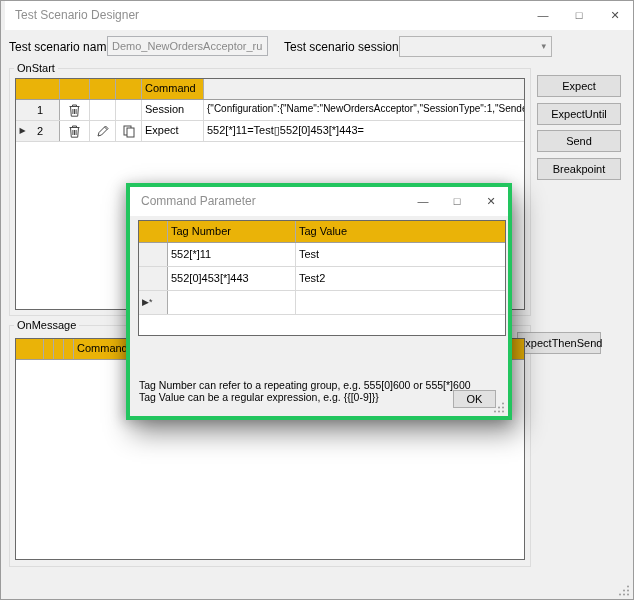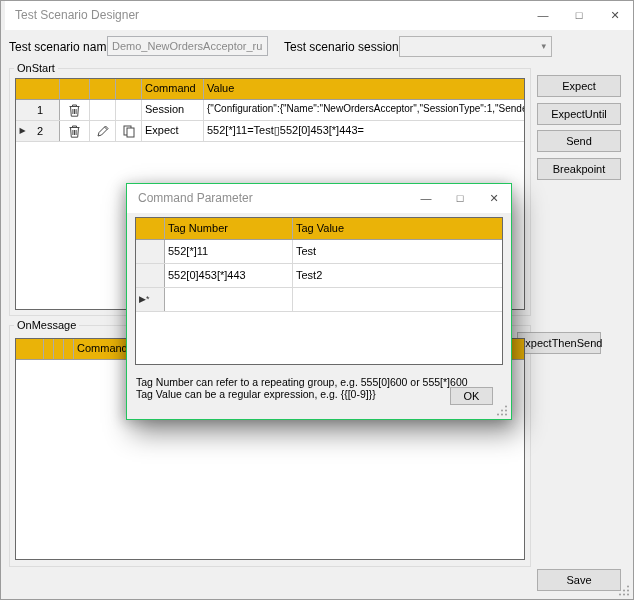--- a/index.html
+++ b/index.html
@@ -66,28 +66,28 @@
   }
   #btn-expect        { left:536px; top:74px; }
   #btn-expectuntil   { left:536px; top:102px; }
   #btn-send          { left:536px; top:129px; }
   #btn-breakpoint    { left:536px; top:157px; }
   #btn-expectthensend{ left:516px; top:331px; }
   #btn-save          { left:536px; top:568px; }
   
   #dialog {
     position:absolute; left:125px; top:182px; width:386px; height:237px;
-    background:#f0f0f0; border:1px solid #22c55e; z-index:10;
+    background:#f0f0f0; border:4px solid #22c55e; z-index:10;
     box-shadow:6px 12px 26px rgba(0,0,0,0.45), -3px 2px 12px rgba(0,0,0,0.22);
   }
   .dlg-titlebar { position:absolute; left:0; top:0; right:0; height:29px; background:#ffffff; }
   .dlg-titlebar .title { position:absolute; left:11px; top:0; line-height:29px; font-size:12px; color:#8f8f8f; }
   .dlg-controls { position:absolute; right:0; top:0; height:29px; display:flex; }
   .dlg-controls .winbtn { width:34px; }
-  #dlg-grid { left:8px; top:33px; width:368px; height:148px; }
+  #dlg-grid { left:8px; top:33px; width:368px; height:116px; }
   .dlg-ghead { height:22px; }
   .dlg-grow { height:24px; }
   .d-rh { width:29px; flex:none; }
   .d-tn { width:128px; flex:none; }
   .d-tv { flex:1; }
   .dlg-gc { padding-top:5px; }
   .newrow-mark { font-size:9px; color:#333; padding-left:3px; line-height:1; }
   .help { position:absolute; left:9px; font-size:10.5px; color:#000; white-space:nowrap; }
   #help1 { top:180px; }
   #help2 { top:192px; }
@@ -121,21 +121,20 @@
   <span class="grouplabel" id="lbl-onstart">OnStart</span>
   <div class="groupbox" id="grp-onstart"></div>
 
   <div class="grid" id="grid-onstart">
     <div class="ghead">
       <div class="gh w-rh"></div>
       <div class="gh w-i1"></div>
       <div class="gh w-i2"></div>
       <div class="gh w-i3"></div>
       <div class="gh w-cmd">Command</div>
-      <div class="gh w-val" style="border-right:none;">Value</div>
     </div>
 
     <div class="grow">
       <div class="gc rowhdr w-rh">
         <span class="arrow"></span>
         <span class="rownum">1</span>
       </div>
       <div class="gc w-i1 icell">
         <svg width="11" height="13" viewBox="0 0 11 13">
           <path d="M0.5 2.5h10" stroke="#4a4a4a" fill="none"></path>
@@ -244,21 +243,20 @@
     <svg class="grip" viewBox="0 0 11 11">
       <circle cx="9" cy="1.5" r="1" fill="#9a9a9a"></circle>
       <circle cx="9" cy="5.5" r="1" fill="#9a9a9a"></circle>
       <circle cx="5" cy="5.5" r="1" fill="#9a9a9a"></circle>
       <circle cx="9" cy="9.5" r="1" fill="#9a9a9a"></circle>
       <circle cx="5" cy="9.5" r="1" fill="#9a9a9a"></circle>
       <circle cx="1" cy="9.5" r="1" fill="#9a9a9a"></circle>
     </svg>
   </div>
 
-  <div class="btn" id="btn-save">Save</div>
 
   <svg class="grip" viewBox="0 0 11 11">
     <circle cx="9" cy="1.5" r="1" fill="#9a9a9a"></circle>
     <circle cx="9" cy="5.5" r="1" fill="#9a9a9a"></circle>
     <circle cx="5" cy="5.5" r="1" fill="#9a9a9a"></circle>
     <circle cx="9" cy="9.5" r="1" fill="#9a9a9a"></circle>
     <circle cx="5" cy="9.5" r="1" fill="#9a9a9a"></circle>
     <circle cx="1" cy="9.5" r="1" fill="#9a9a9a"></circle>
   </svg>
 

